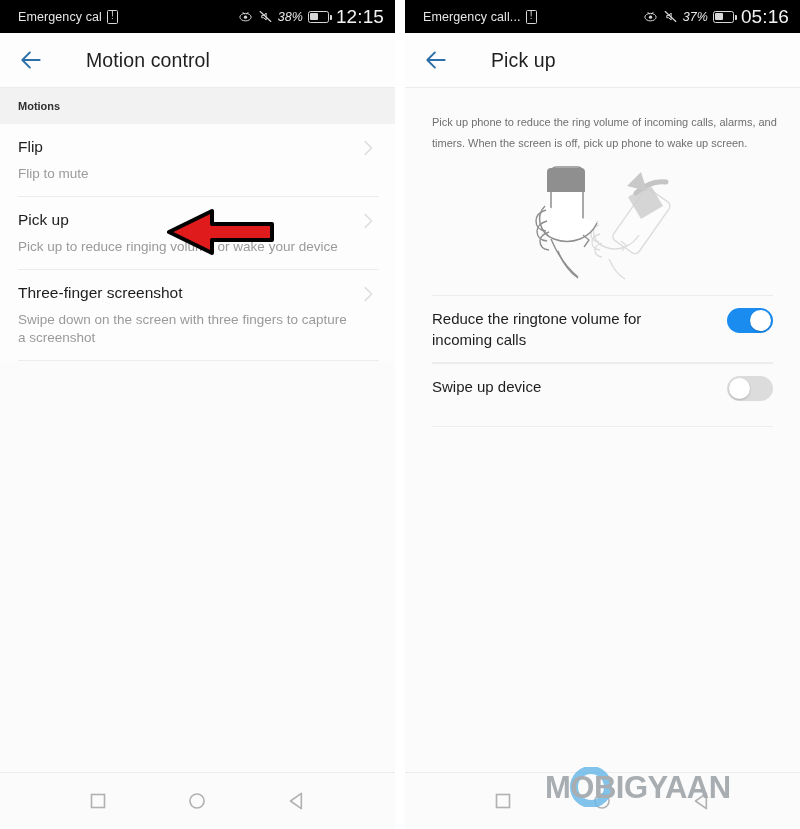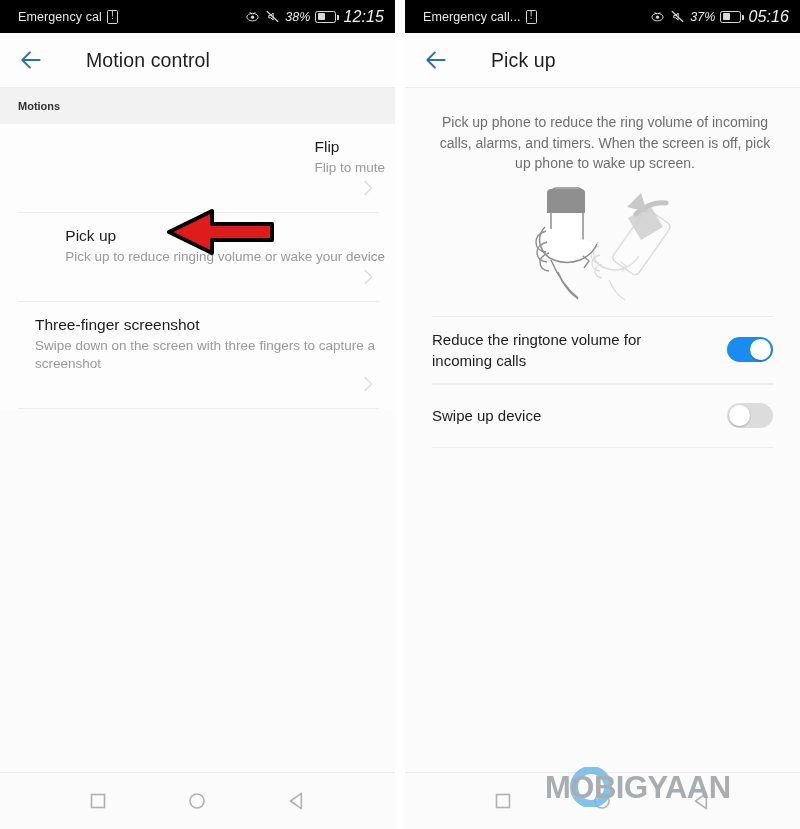--- a/index.html
+++ b/index.html
@@ -51,21 +51,21 @@
     white-space: nowrap;
     overflow: hidden;
     color: #e6e6e6;
   }
   .sb-right {
     display: flex;
     align-items: center;
     gap: 5px;
   }
   .sb-pct { font-size: 12.5px; color: #e6e6e6; font-style: italic; }
-  .sb-time { font-size: 16px; color: #f2f2f2; margin-left: 2px; font-style: italic; }
+  .sb-time { font-size: 19px; color: #f2f2f2; margin-left: 2px; }
 
   .icon-simcard {
     width: 11px; height: 14px;
     border: 1.3px solid #d8d8d8;
     border-radius: 1.5px;
     position: relative;
     display: inline-block;
   }
   .icon-simcard::after {
     content: "!";
@@ -133,58 +133,56 @@
     padding-left: 18px;
     font-size: 11px;
     color: #303030;
     font-weight: bold;
   }
 
   
   .list { background: #fdfdfd; }
   .list-item {
     display: flex;
-    align-items: flex-end;
-    padding: 13px 0 13px 35px;
+    align-items: flex-start;
+    padding: 13px 0 13px 18px;
     position: relative;
     background: #fdfdfd;
-    flex-direction: column;
   }
   .list-item .texts { flex: 1; padding-right: 10px; }
   .list-item .title {
     font-size: 15.5px;
     color: #1d1d1d;
     line-height: 20px;
   }
   .list-item .subtitle {
     font-size: 13.5px;
     color: #9a9a9a;
     line-height: 18px;
-    margin-top: 2px;
+    margin-top: 8px;
   }
   .chev {
     width: 22px; height: 22px;
     margin-right: 16px;
     flex: none;
     opacity: 0.45;
   }
   .divider {
     height: 1px;
     background: #ececec;
     margin-left: 18px;
     margin-right: 16px;
   }
 
   
   .desc {
     padding: 24px 22px 0 27px;
-    font-size: 14px;
+    font-size: 11px;
     line-height: 20.5px;
     color: #6f6f6f;
-    text-align: center;
   }
 
   
   .illustration {
     height: 128px;
     display: flex;
     align-items: center;
     justify-content: center;
     margin-top: 6px;
   }
@@ -193,21 +191,21 @@
   .ill-divider {
     height: 1px;
     background: #ececec;
     margin: 8px 27px 0 27px;
   }
 
   
   .toggle-list { padding: 0 27px; }
   .toggle-row {
     display: flex;
-    align-items: center;
+    align-items: flex-start;
     min-height: 62px;
     padding: 12px 0;
     gap: 42px;
   }
   .toggle-row .label {
     flex: 1;
     font-size: 15px;
     line-height: 21px;
     color: #1d1d1d;
     padding-right: 16px;

